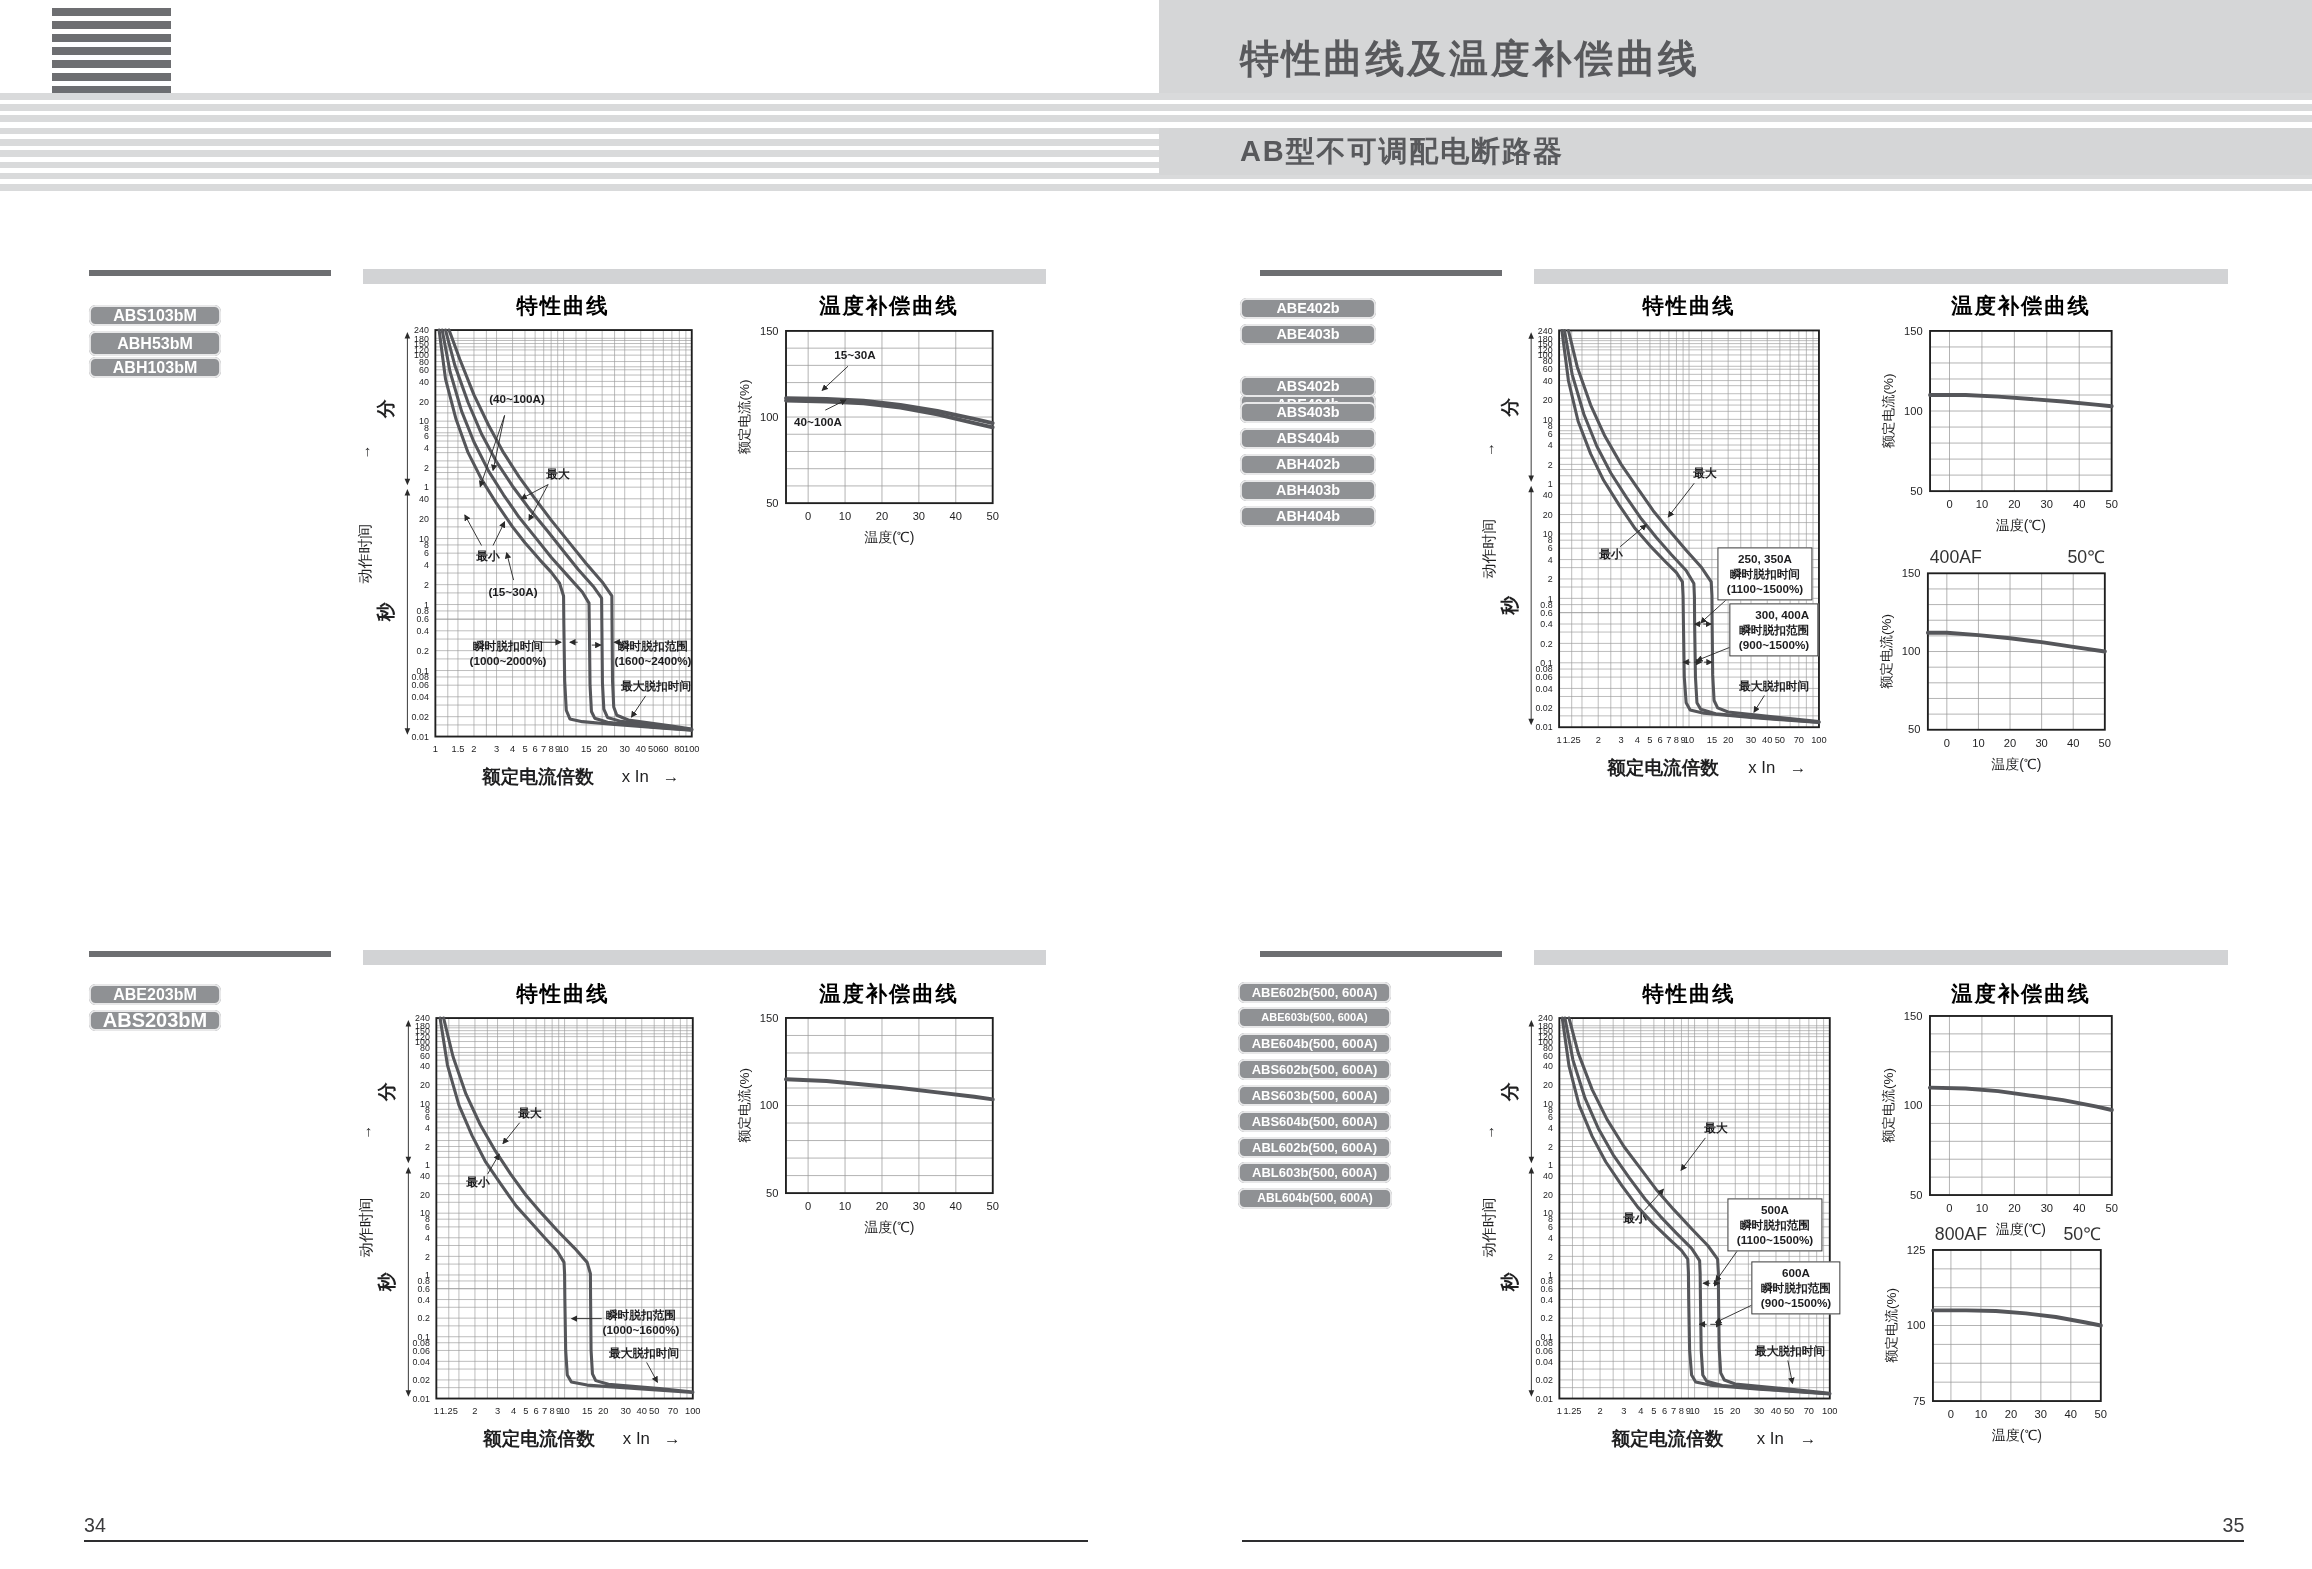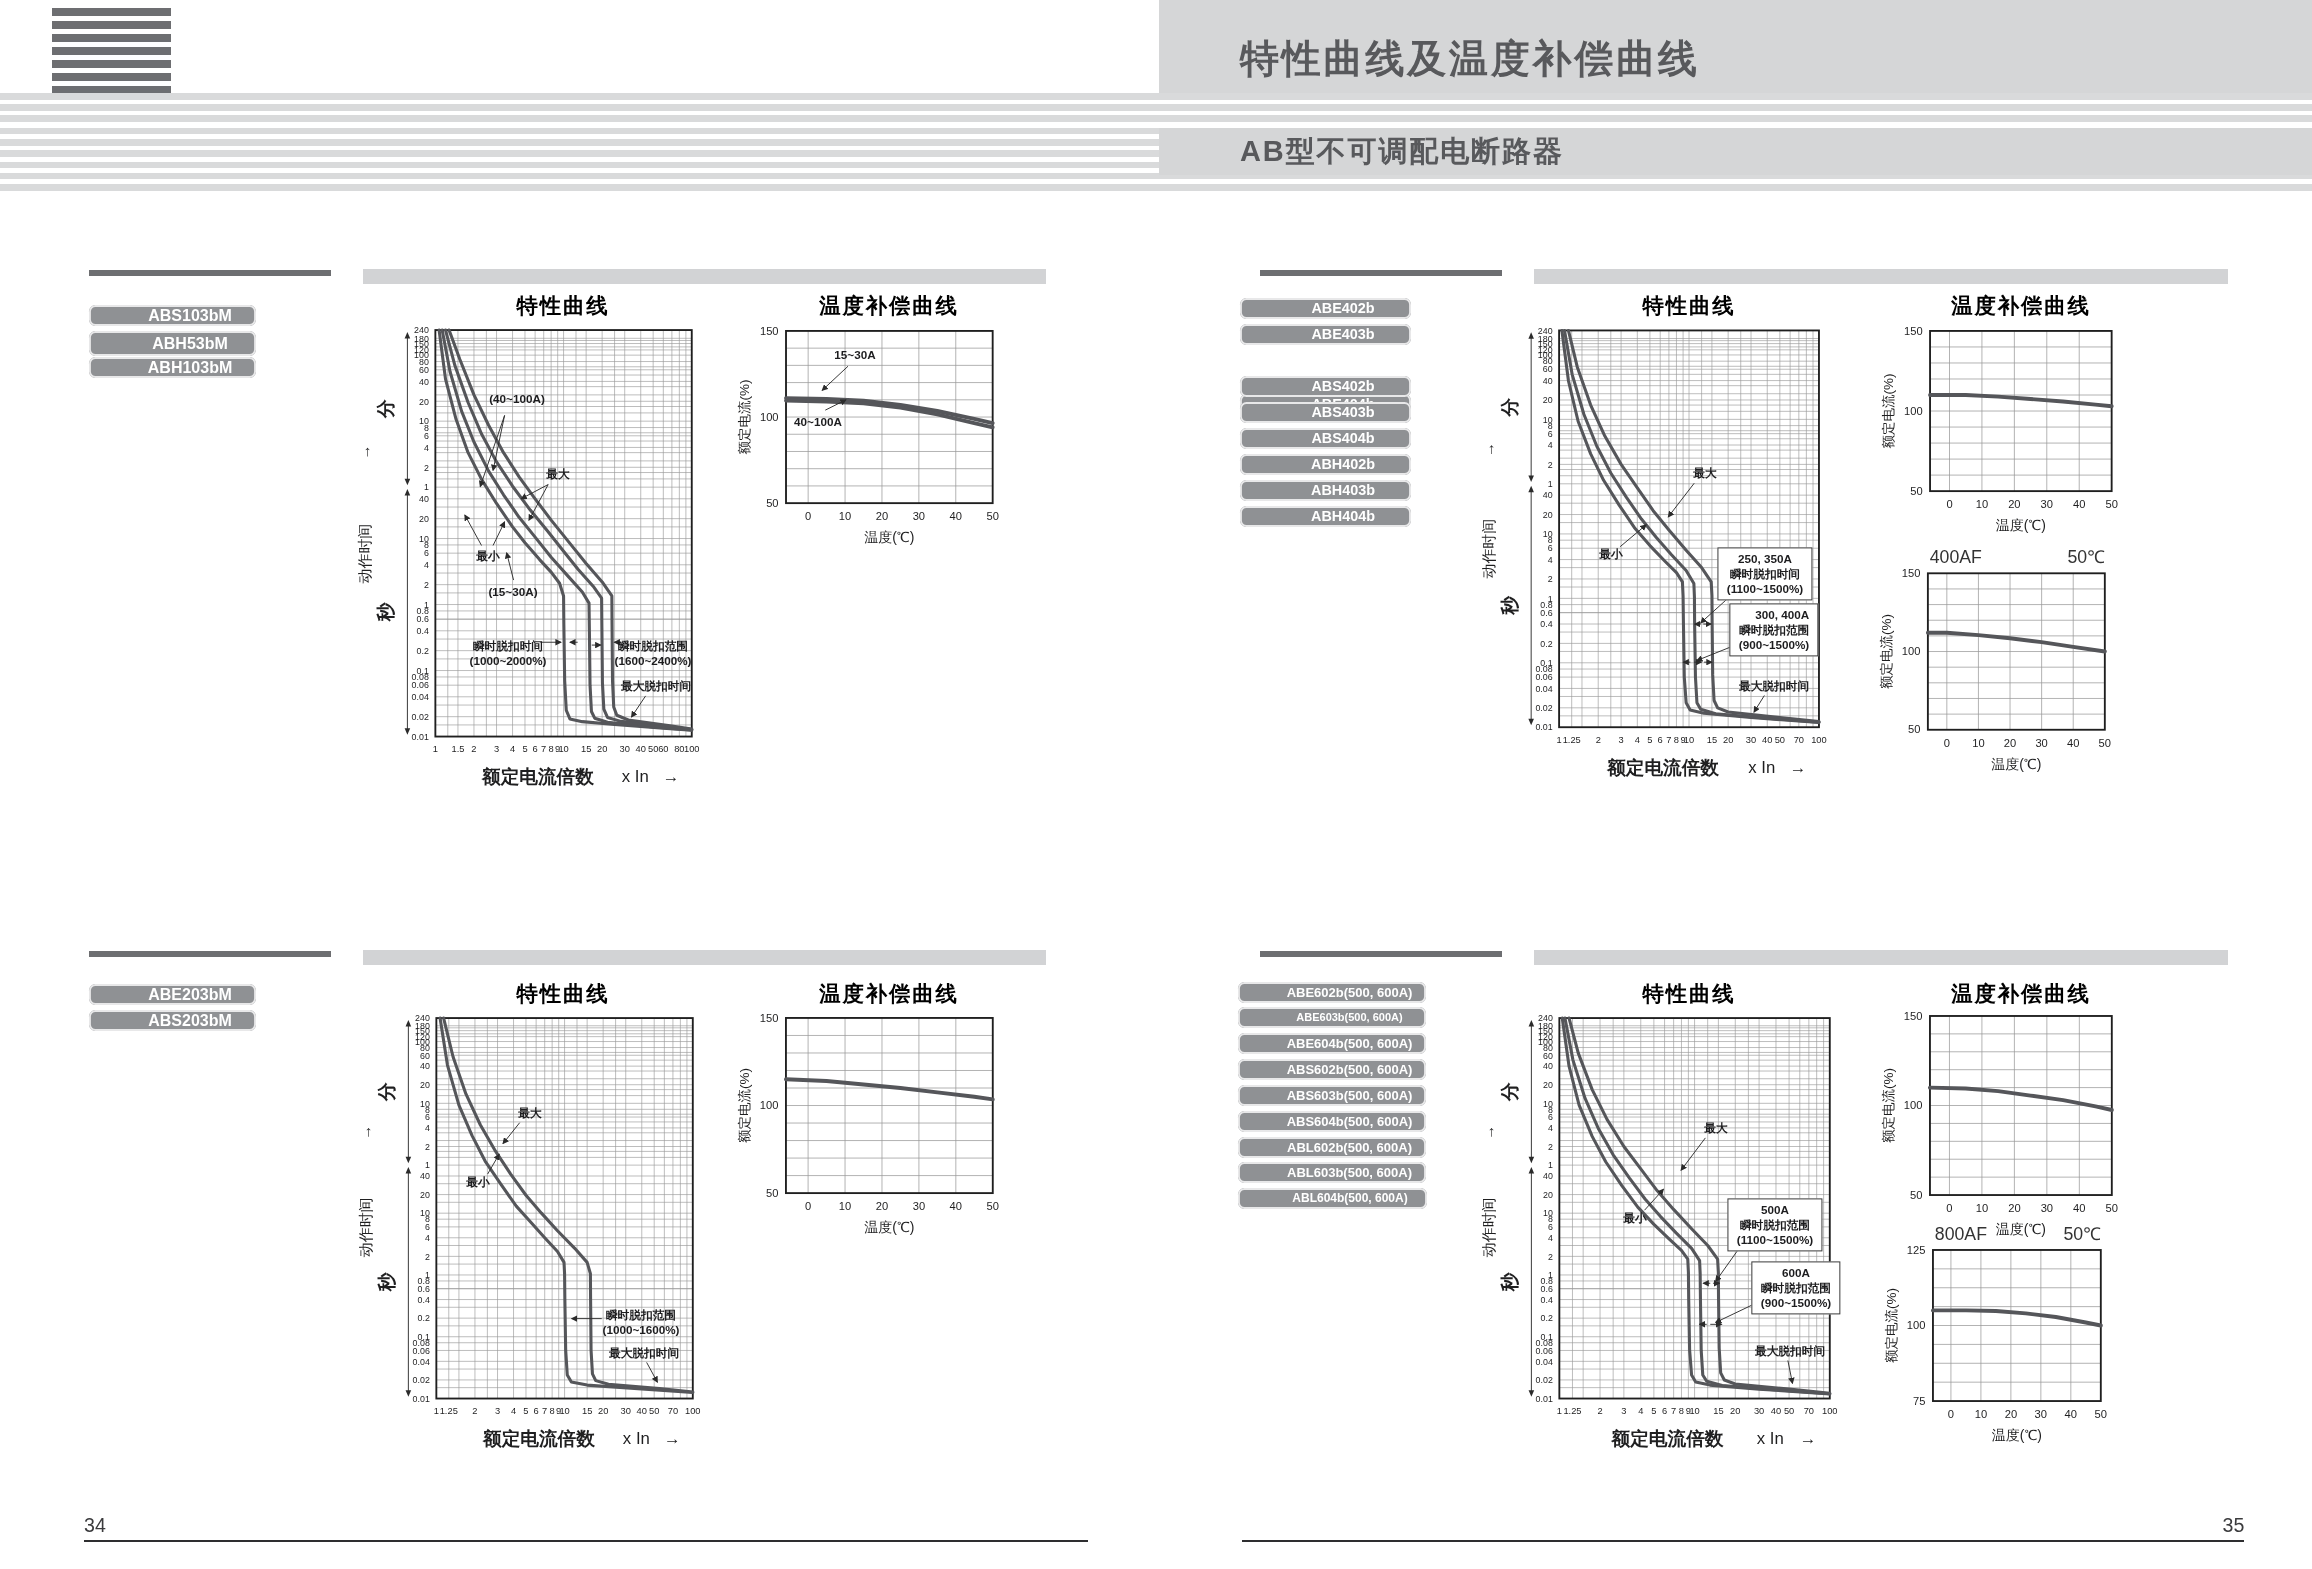--- a/index.html
+++ b/index.html
@@ -13,21 +13,21 @@
      background:repeating-linear-gradient(to bottom,#d9dadb 0 6.5px,#ffffff 6.5px 11.2px);}
   .band-b{left:0;top:128px;width:2313px;height:63px;
      background:repeating-linear-gradient(to bottom,#d9dadb 0 6.5px,#ffffff 6.5px 11.2px);}
   .subtitle-block{left:1159px;top:128px;width:1154px;height:47px;background:#d5d6d7;}
   .main-title{left:1240px;top:32px;font-size:39px;font-weight:bold;color:#58595c;letter-spacing:2.8px;}
   .sub-title{left:1240px;top:132px;font-size:29px;font-weight:bold;color:#58595c;letter-spacing:1.9px;}
   .bar-dark{background:#6d6e71;}
   .bar-light{background:#d2d3d5;}
   .badge{position:absolute;display:flex;align-items:center;justify-content:center;
      background:#8f9194;color:#ffffff;font-weight:bold;border-radius:6.5px;
-     box-shadow:0 0 0 1.9px #e8e8e9 inset;padding-left:35px;}
+     box-shadow:0 0 0 1.9px #e8e8e9 inset;}
   .chart-title{position:absolute;transform:translateX(-50%);font-size:21.4px;font-weight:bold;color:#000000;letter-spacing:1.9px;}
   .chart-wrap{position:absolute;overflow:visible;}
   .chart-wrap svg{position:absolute;left:0;top:0;overflow:visible;}
   .ann{position:absolute;transform:translate(-50%,-50%);font-size:11.7px;font-weight:600;
        color:#1d1d1f;text-align:center;white-space:pre;line-height:1.3;}
   .ann.boxed{background:#ffffff;border:1.3px solid #3a3a3a;padding:2.8px 8.4px;}
   .footer-rule{height:1.9px;background:#2e2e30;}
   .page-num{position:absolute;font-size:19.6px;color:#3b3b3d;}
 </style>
 </head>
@@ -524,21 +524,21 @@
           <text x="155" y="240" font-size="15" text-anchor="middle" fill="#1f1f20" font-family="&quot;Liberation Sans&quot;,sans-serif">温度(℃)</text>
           <text x="20" y="114" font-size="14.5" text-anchor="middle" fill="#1f1f20" font-family="&quot;Liberation Sans&quot;,sans-serif" transform="rotate(-90 20 114)">额定电流(%)</text>
           <text x="62" y="19" font-size="19" text-anchor="start" fill="#333" font-family="&quot;Liberation Sans&quot;,sans-serif">400AF</text>
           <text x="250" y="19" font-size="19" text-anchor="end" fill="#333" font-family="&quot;Liberation Sans&quot;,sans-serif">50℃</text>
           <path d="M60.0,93.8 L80.4,93.8 L114.3,96.4 L148.2,99.7 L182.1,103.9 L216.1,109.0 L250.0,114.0" fill="none" stroke="#55565a" stroke-width="4.2" stroke-linejoin="round" stroke-linecap="round"></path>
         </svg>
       </div>
       <div class="abs bar-dark" style="left: 89px; top: 951px; width: 242px; height: 5.6px;"></div>
       <div class="abs bar-light" style="left: 363px; top: 950px; width: 683px; height: 15px;"></div>
       <div class="badge" style="left: 89px; top: 984px; width: 132px; height: 21.4px; font-size: 16px;">ABE203bM</div>
-      <div class="badge" style="left: 89px; top: 1010px; width: 132px; height: 21.4px; font-size: 16px;">ABS203bM</div>
+      <div class="badge" style="left: 89px; top: 1010px; width: 132px; height: 21.4px; font-size: 20px;">ABS203bM</div>
       <div class="chart-title" style="left: 563px; top: 979px;">特性曲线</div>
       <div class="chart-title" style="left: 889px; top: 979px;">温度补偿曲线</div>
       <div class="chart-wrap" style="left: 356px; top: 1005px; width: 350px; height: 470px;">
         <svg width="350" height="470" viewBox="0 0 375 504">
           <defs>
             <marker id="arw-c2" markerWidth="7" markerHeight="7" refX="6" refY="3.5" orient="auto" markerUnits="userSpaceOnUse">
               <path d="M0,0 L7,3.5 L0,7 z" fill="#2b2b2b"></path>
             </marker>
           </defs>
           <line x1="99.32512678860776" y1="14" x2="99.32512678860776" y2="422" stroke="#999999" stroke-width="0.7"></line>

